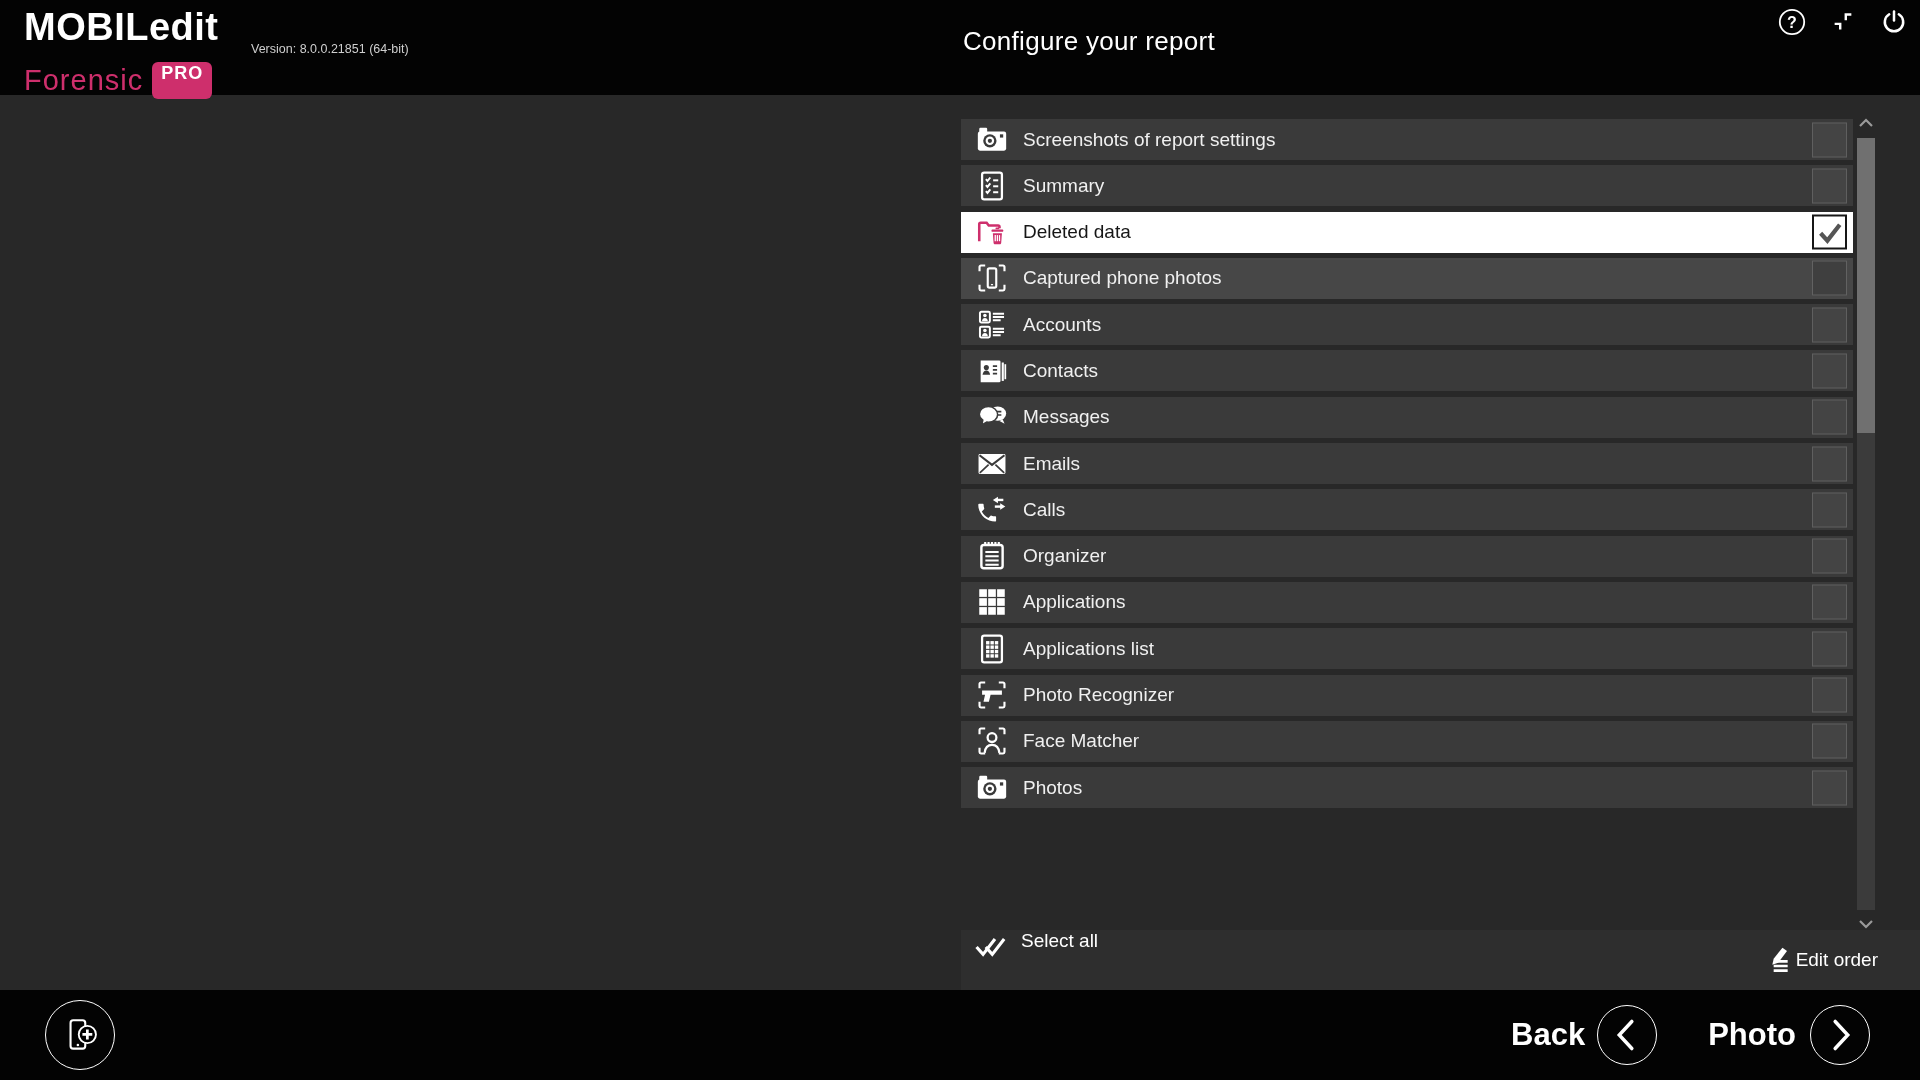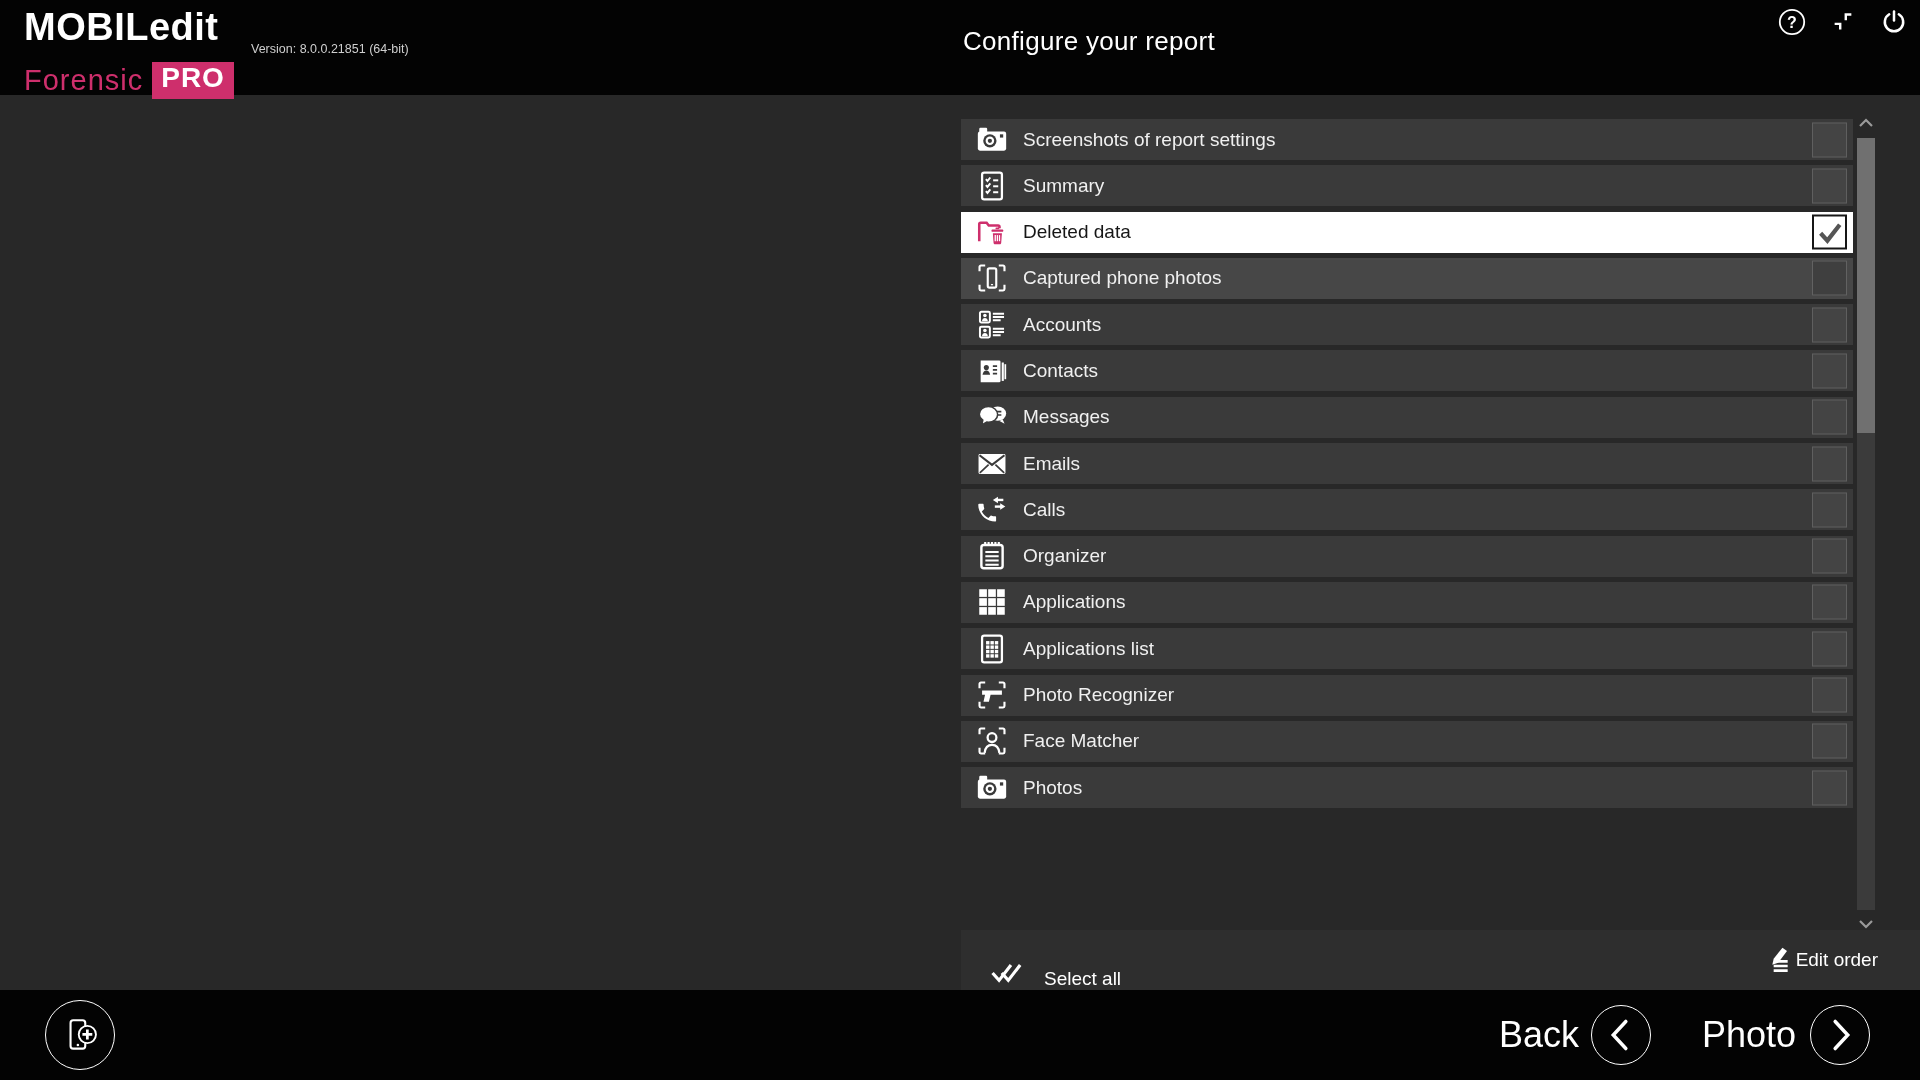--- a/index.html
+++ b/index.html
@@ -10,21 +10,21 @@
   *{margin:0;padding:0;box-sizing:border-box}
   html,body{width:1920px;height:1080px;overflow:hidden;background:#000}
   body{font-family:"Liberation Sans",sans-serif;}
   #app{position:relative;width:1920px;height:1080px;background:var(--page_bg)}
 
   
   .header{position:absolute;left:0;top:0;width:1920px;height:95px;background:var(--header_bg)}
   .logo{position:absolute;left:24px;top:8px;line-height:1}
   .logo-line1{font-size:38px;font-weight:700;color:#fff;letter-spacing:.5px}
   .logo-line2{margin-top:16px;font-size:29px;font-weight:500;color:var(--accent);letter-spacing:1px;display:flex;align-items:center}
-  .logo-badge{display:inline-block;background:var(--accent);color:#fff;font-weight:700;font-size:28px;letter-spacing:1px;padding:2px 9px 7px;border-radius:0;margin-left:9px}
+  .logo-badge{display:inline-block;background:var(--accent);color:#fff;font-weight:700;font-size:18px;letter-spacing:1px;padding:2px 9px 17px;border-radius:6px;margin-left:9px}
   .version{position:absolute;left:251px;top:42px;font-size:12.5px;color:#cfcfcf}
   .page-title{position:absolute;left:963px;top:26px;font-size:26px;font-weight:400;color:#fff;letter-spacing:.3px}
   .hicons{position:absolute;right:12px;top:6px;display:flex;align-items:center;gap:23px;height:32px}
   .hicon{width:28px;height:28px;display:flex;align-items:center;justify-content:center;cursor:pointer}
 
   
   .list{position:absolute;left:961px;top:95px;width:892px;height:835px;overflow:hidden;padding-top:24px}
   .row{position:relative;height:41px;margin-bottom:5.3px;background:var(--row_bg);display:flex;align-items:center;cursor:pointer}
   .row.hover{background:var(--row_hover)}
   .row.selected{background:var(--row_selected)}
@@ -39,29 +39,29 @@
 
   
   .vscroll{position:absolute;left:1857px;top:112px;width:18px}
   .sbtn{width:18px;height:22px;display:flex;align-items:center;justify-content:center;cursor:pointer}
   .strack{position:absolute;left:0;top:26px;width:18px;height:772px;background:var(--scroll_track);cursor:pointer}
   .sthumb{position:absolute;left:0;top:0;width:18px;height:295px;background:var(--scroll_thumb);cursor:grab}
   .sdown{position:absolute;left:0;top:801px}
 
   
   .listbar{position:absolute;left:961px;top:930px;width:959px;height:60px;background:var(--bar_bg)}
-  .selectall{position:absolute;left:20px;top:0;height:60px;display:flex;align-items:flex-end;gap:21px;cursor:pointer;padding:0 8px}
+  .selectall{position:absolute;left:4px;top:0;height:60px;display:flex;align-items:flex-start;gap:14px;cursor:pointer;padding:0 8px}
   .editorder{position:absolute;right:42px;top:0;height:60px;display:flex;align-items:center;gap:1px;cursor:pointer}
   .bartext{font-size:19px;color:#fff}
 
   
   .bottombar{position:absolute;left:0;top:990px;width:1920px;height:90px;background:var(--header_bg)}
   .addphone{position:absolute;left:45px;top:10px;width:70px;height:70px;border:1.6px solid #fff;border-radius:50%;display:flex;align-items:center;justify-content:center;cursor:pointer}
   .nav{position:absolute;right:50px;top:15px;height:60px;display:flex;align-items:center}
-  .navlabel{font-size:36px;font-weight:400;color:#fff}
+  .navlabel{font-size:31px;font-weight:700;color:#fff}
   .navcircle{width:60px;height:60px;border:1.6px solid #fff;border-radius:50%;display:flex;align-items:center;justify-content:center;cursor:pointer}
   .gap12{width:12px}.gap51{width:51px}.gap14{width:14px}
 </style>
 </head>
 <body>
 
 <svg width="0" height="0" style="position:absolute">
 <defs>
   <symbol id="i-brk" viewBox="0 0 24 24">
     <g fill="none" stroke="#fff" stroke-width="1.5">

